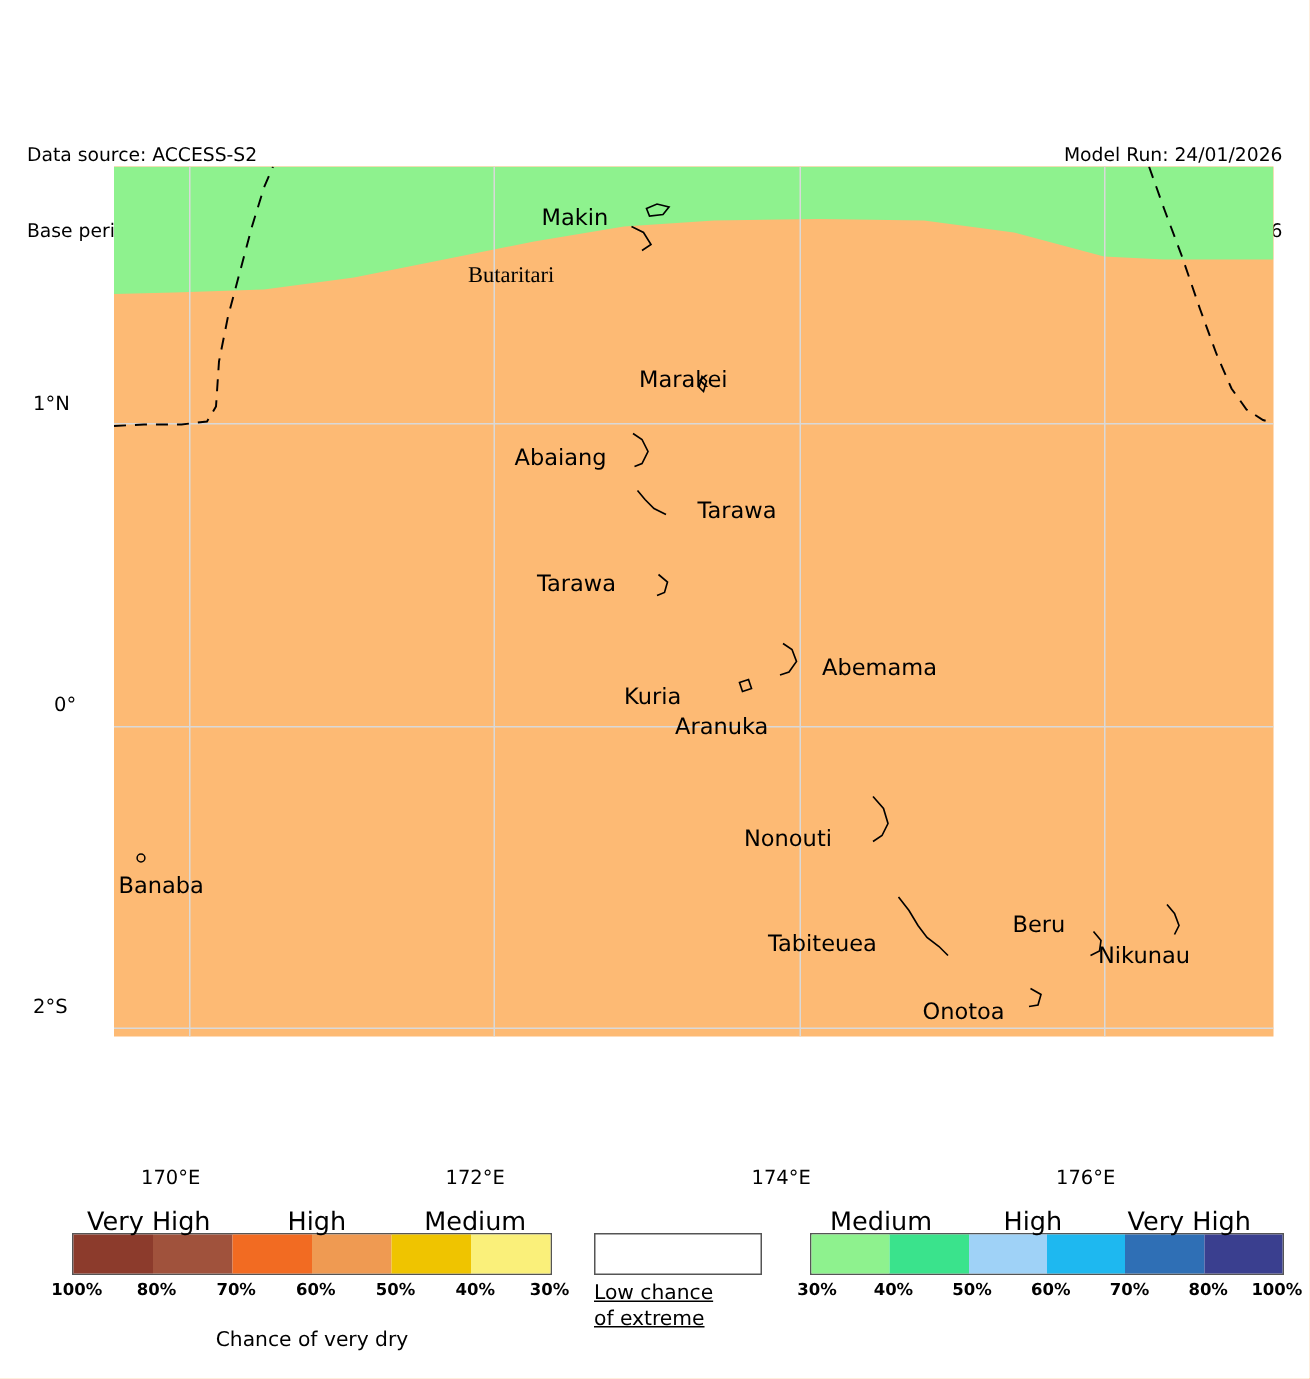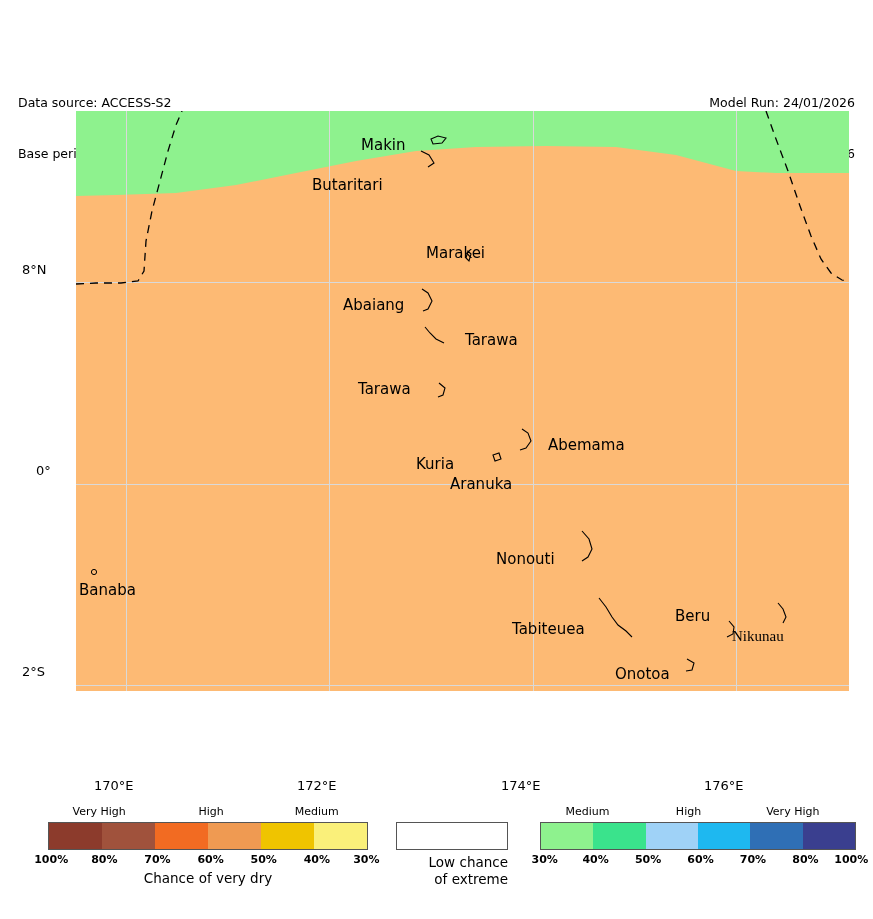--- a/index.html
+++ b/index.html
@@ -80,49 +80,50 @@
     white-space: nowrap;
   }
 
   
   .legend-group { position: absolute; }
   .swatches { display: flex; height: 26px; border: 1px solid #555; box-sizing: content-box; }
   .swatches > div { height: 100%; }
   .cat-row { position: relative; height: 17px; }
   .cat-row span {
     position: absolute;
-    font-size: 11px;
+    font-size: 17px;
     white-space: nowrap;
     transform: translateX(-50%);
   }
   .tick-row { position: relative; height: 16px; margin-top: 3px; }
   .tick-row span {
     position: absolute;
     font-size: 11px;
     white-space: nowrap;
     transform: translateX(-50%);
     font-weight: bold;
   }
   .legend-title {
     text-align: center;
     font-size: 13.5px;
-    margin-top: 1px;
+    margin-top: 16px;
   }
   .lowchance-box {
     width: 110px;
     height: 26px;
     border: 1px solid #555;
     background: #ffffff;
     box-sizing: content-box;
   }
   .lowchance-text {
-    text-align: right;
+    text-align: left;
     font-size: 13.5px;
     line-height: 17px;
     margin-top: 4px;
+    text-decoration: underline;
   }
   .eez-note {
     position: absolute;
     left: 8px;
     bottom: 6px;
     font-size: 10.5px;
     color: #222;
     white-space: nowrap;
   }
   .eez-dash {
@@ -178,38 +179,38 @@
       <path d="M523,487 L530,496 L536,506 L542,514 L550,520 L556,526" fill="none" stroke="#000" stroke-width="1.1"></path>
       <path d="M702,492 L707,498 L710,506 L707,512" fill="none" stroke="#000" stroke-width="1.1"></path>
       <path d="M653,510 L658,516 L657,523 L651,526" fill="none" stroke="#000" stroke-width="1.1"></path>
       <path d="M611,548 L618,552 L616,559 L610,560" fill="none" stroke="#000" stroke-width="1.1"></path>
       <path d="M653,615 L659,620 L657,627" fill="none" stroke="#000" stroke-width="1.1"></path>
       <path d="M735,638 L740,644 L738,651" fill="none" stroke="#000" stroke-width="1.1"></path>
       <circle cx="18" cy="461" r="2.6" fill="none" stroke="#000" stroke-width="1"></circle>
     </svg>
 
     <div class="place" style="left:285px;  top:25px;">Makin</div>
-    <div class="place" style="left:236px;  top:65px;">Butaritari</div>
+    <div class="place" style="left:236px;  top:65px;font-family:Liberation Serif, serif;">Butaritari</div>
     <div class="place" style="left:350px;  top:133px;">Marakei</div>
     <div class="place" style="left:267px;  top:185px;">Abaiang</div>
     <div class="place" style="left:389px;  top:220px;">Tarawa</div>
     <div class="place" style="left:282px;  top:269px;">Tarawa</div>
     <div class="place" style="left:472px;  top:325px;">Abemama</div>
     <div class="place" style="left:340px;  top:344px;">Kuria</div>
     <div class="place" style="left:374px;  top:364px;">Aranuka</div>
     <div class="place" style="left:420px;  top:439px;">Nonouti</div>
     <div class="place" style="left:3px;    top:470px;">Banaba</div>
     <div class="place" style="left:599px;  top:496px;">Beru</div>
     <div class="place" style="left:436px;  top:509px;">Tabiteuea</div>
-    <div class="place" style="left:656px;  top:517px;font-family:Liberation Serif, serif;">Nikunau</div>
+    <div class="place" style="left:656px;  top:517px;">Nikunau</div>
     <div class="place" style="left:539px;  top:554px;">Onotoa</div>
 
   </div>
 
-  <div class="axis-label" style="left:22px; top:262px;">8°N</div>
+  <div class="axis-label" style="left:22px; top:262px;">1°N</div>
   <div class="axis-label" style="left:36px; top:463px;">0°</div>
   <div class="axis-label" style="left:22px; top:664px;">2°S</div>
 
   <div class="axis-label" style="left:94px;  top:778px;">170°E</div>
   <div class="axis-label" style="left:297px; top:778px;">172°E</div>
   <div class="axis-label" style="left:501px; top:778px;">174°E</div>
   <div class="axis-label" style="left:704px; top:778px;">176°E</div>
 
   <div class="legend-group" style="left:48px; top:805px; width:320px;">
     <div class="cat-row">

